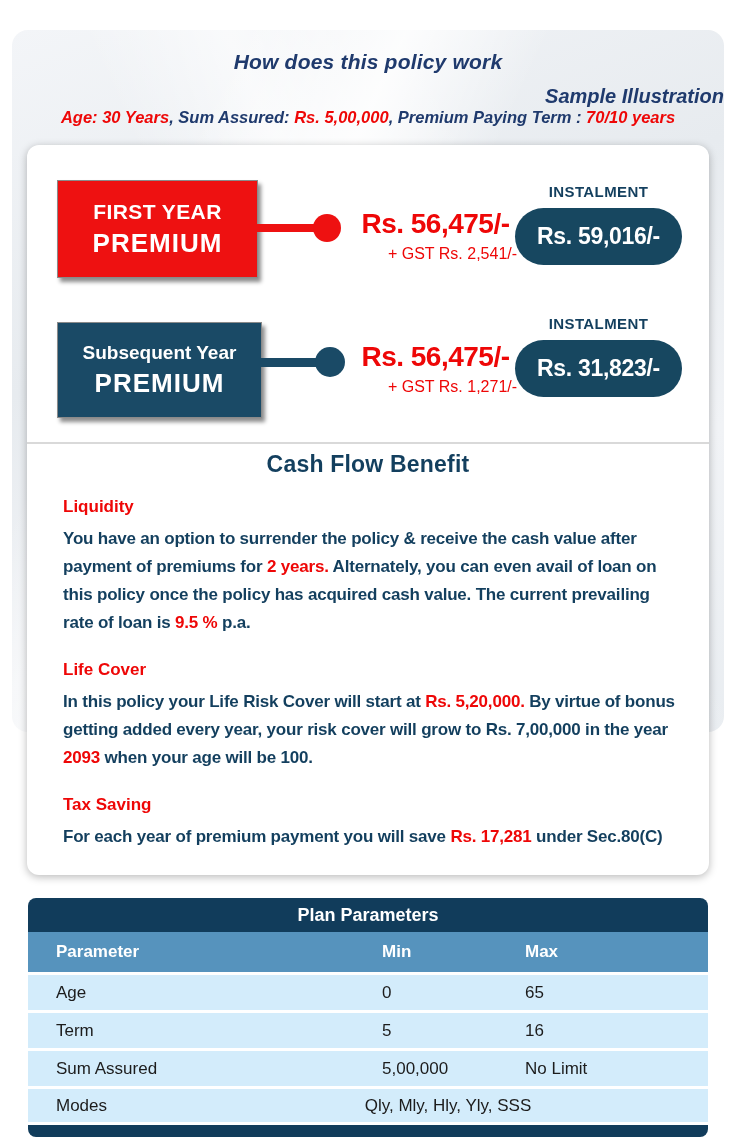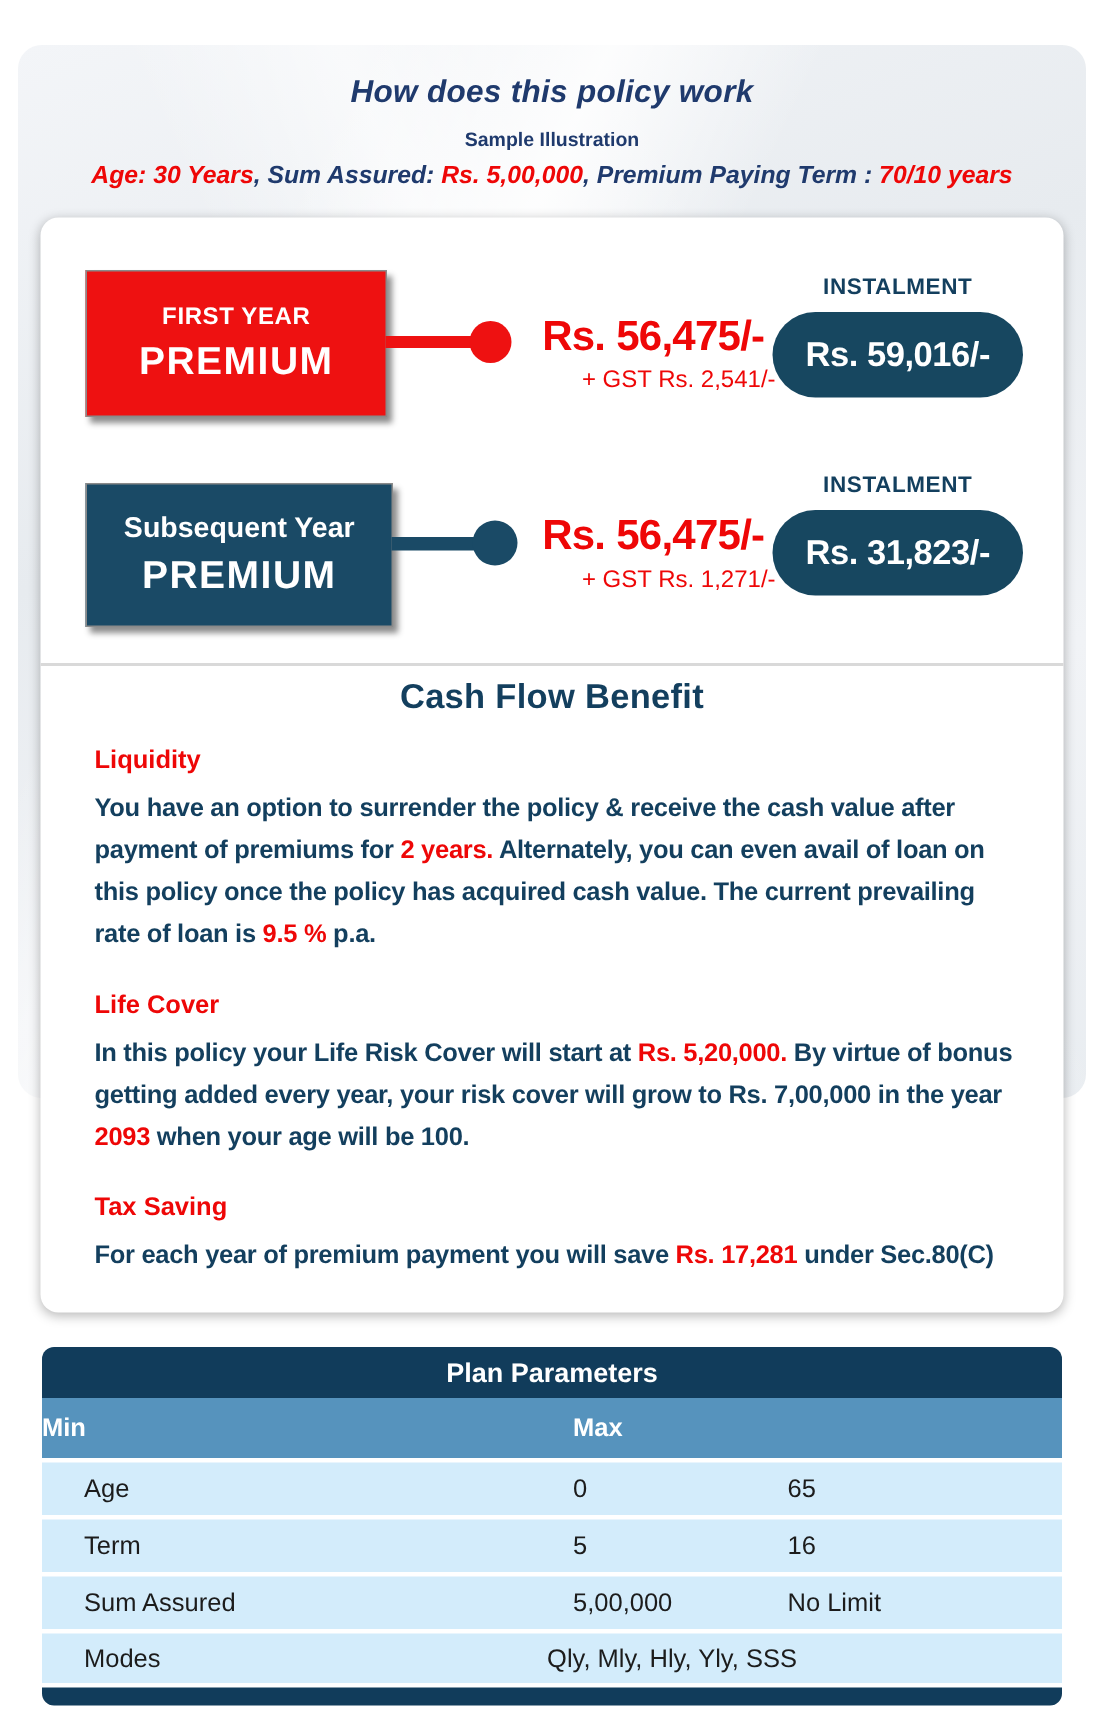--- a/index.html
+++ b/index.html
@@ -26,21 +26,21 @@
       linear-gradient(245deg, rgba(255,255,255,0) 30%, rgba(255,255,255,.6) 48%, rgba(255,255,255,0) 62%),
       linear-gradient(160deg, #f3f5f8 0%, #e7ebef 38%, #f1f3f6 68%, #e9edf1 100%);
   }
   .hdr-title{
     position:absolute; left:0; top:20px; width:100%;
     text-align:center; font-size:21px; font-weight:700; font-style:italic;
     color:var(--title-navy); letter-spacing:.2px;
   }
   .hdr-sub{
     position:absolute; left:0; top:55px; width:100%;
-    text-align:center; font-size:13px; font-weight:700; 
+    text-align:right; font-size:20px; font-weight:700; font-style:italic;
     color:var(--title-navy);
   }
   .hdr-meta{
     position:absolute; left:0; top:78px; width:100%;
     text-align:center; font-size:16.5px; font-weight:700; font-style:italic;
   }
   .seg-red{color:var(--red);}
   .seg-navy{color:var(--navy);}
   .hdr-meta .seg-navy{color:var(--title-navy);}
 
@@ -53,21 +53,21 @@
 
   
   .pbox{
     position:absolute; left:30px; display:flex; flex-direction:column;
     align-items:center; justify-content:center; gap:4px;
     border:1px solid #8a8a8a; box-shadow:3px 4px 4px rgba(0,0,0,.45);
     color:#fff; text-align:center;
   }
   .pbox-red{ top:35px; width:201px; height:98px; background:var(--red-box); }
   .pbox-navy{ top:177px; width:205px; height:96px; background:var(--navy-box); }
-  .pbox-l1-sm{ font-size:16px; font-weight:700; letter-spacing:.4px; }
+  .pbox-l1-sm{ font-size:21px; font-weight:700; letter-spacing:.4px; }
   .pbox-l1-lg{ font-size:19px; font-weight:700; }
   .pbox-l2{ font-size:26px; font-weight:800; letter-spacing:1px; }
 
   .conn-line{ position:absolute; }
   .conn-line.r1{ left:230px; top:79px; width:70px; height:8px; background:var(--red-box); }
   .conn-line.r2{ left:234px; top:213px; width:70px; height:9px; background:var(--navy-box); }
   .conn-dot{ position:absolute; border-radius:50%; }
   .conn-dot.r1{ left:286px; top:69px; width:28px; height:28px; background:var(--red-box); }
   .conn-dot.r2{ left:288px; top:202px; width:30px; height:30px; background:var(--navy-box); }
 
@@ -183,20 +183,21 @@
       <div class="bsec-heading">Tax Saving</div>
       <div class="bsec-para"><span class="seg-navy">For each year of premium payment you will save </span><span class="seg-red">Rs. 17,281</span><span class="seg-navy"> under Sec.80(C)</span></div>
     </div>
 
   </div>
 
   <div class="plan-table">
     <div class="pt-title">Plan Parameters</div>
 
     <div class="pt-head">
+      <div class="cell-param">Parameter</div>
       <div>Min</div>
       <div>Max</div>
     </div>
 
     <div class="pt-row row-age">
       <div class="cell-param">Age</div>
       <div>0</div>
       <div>65</div>
     </div>
 

